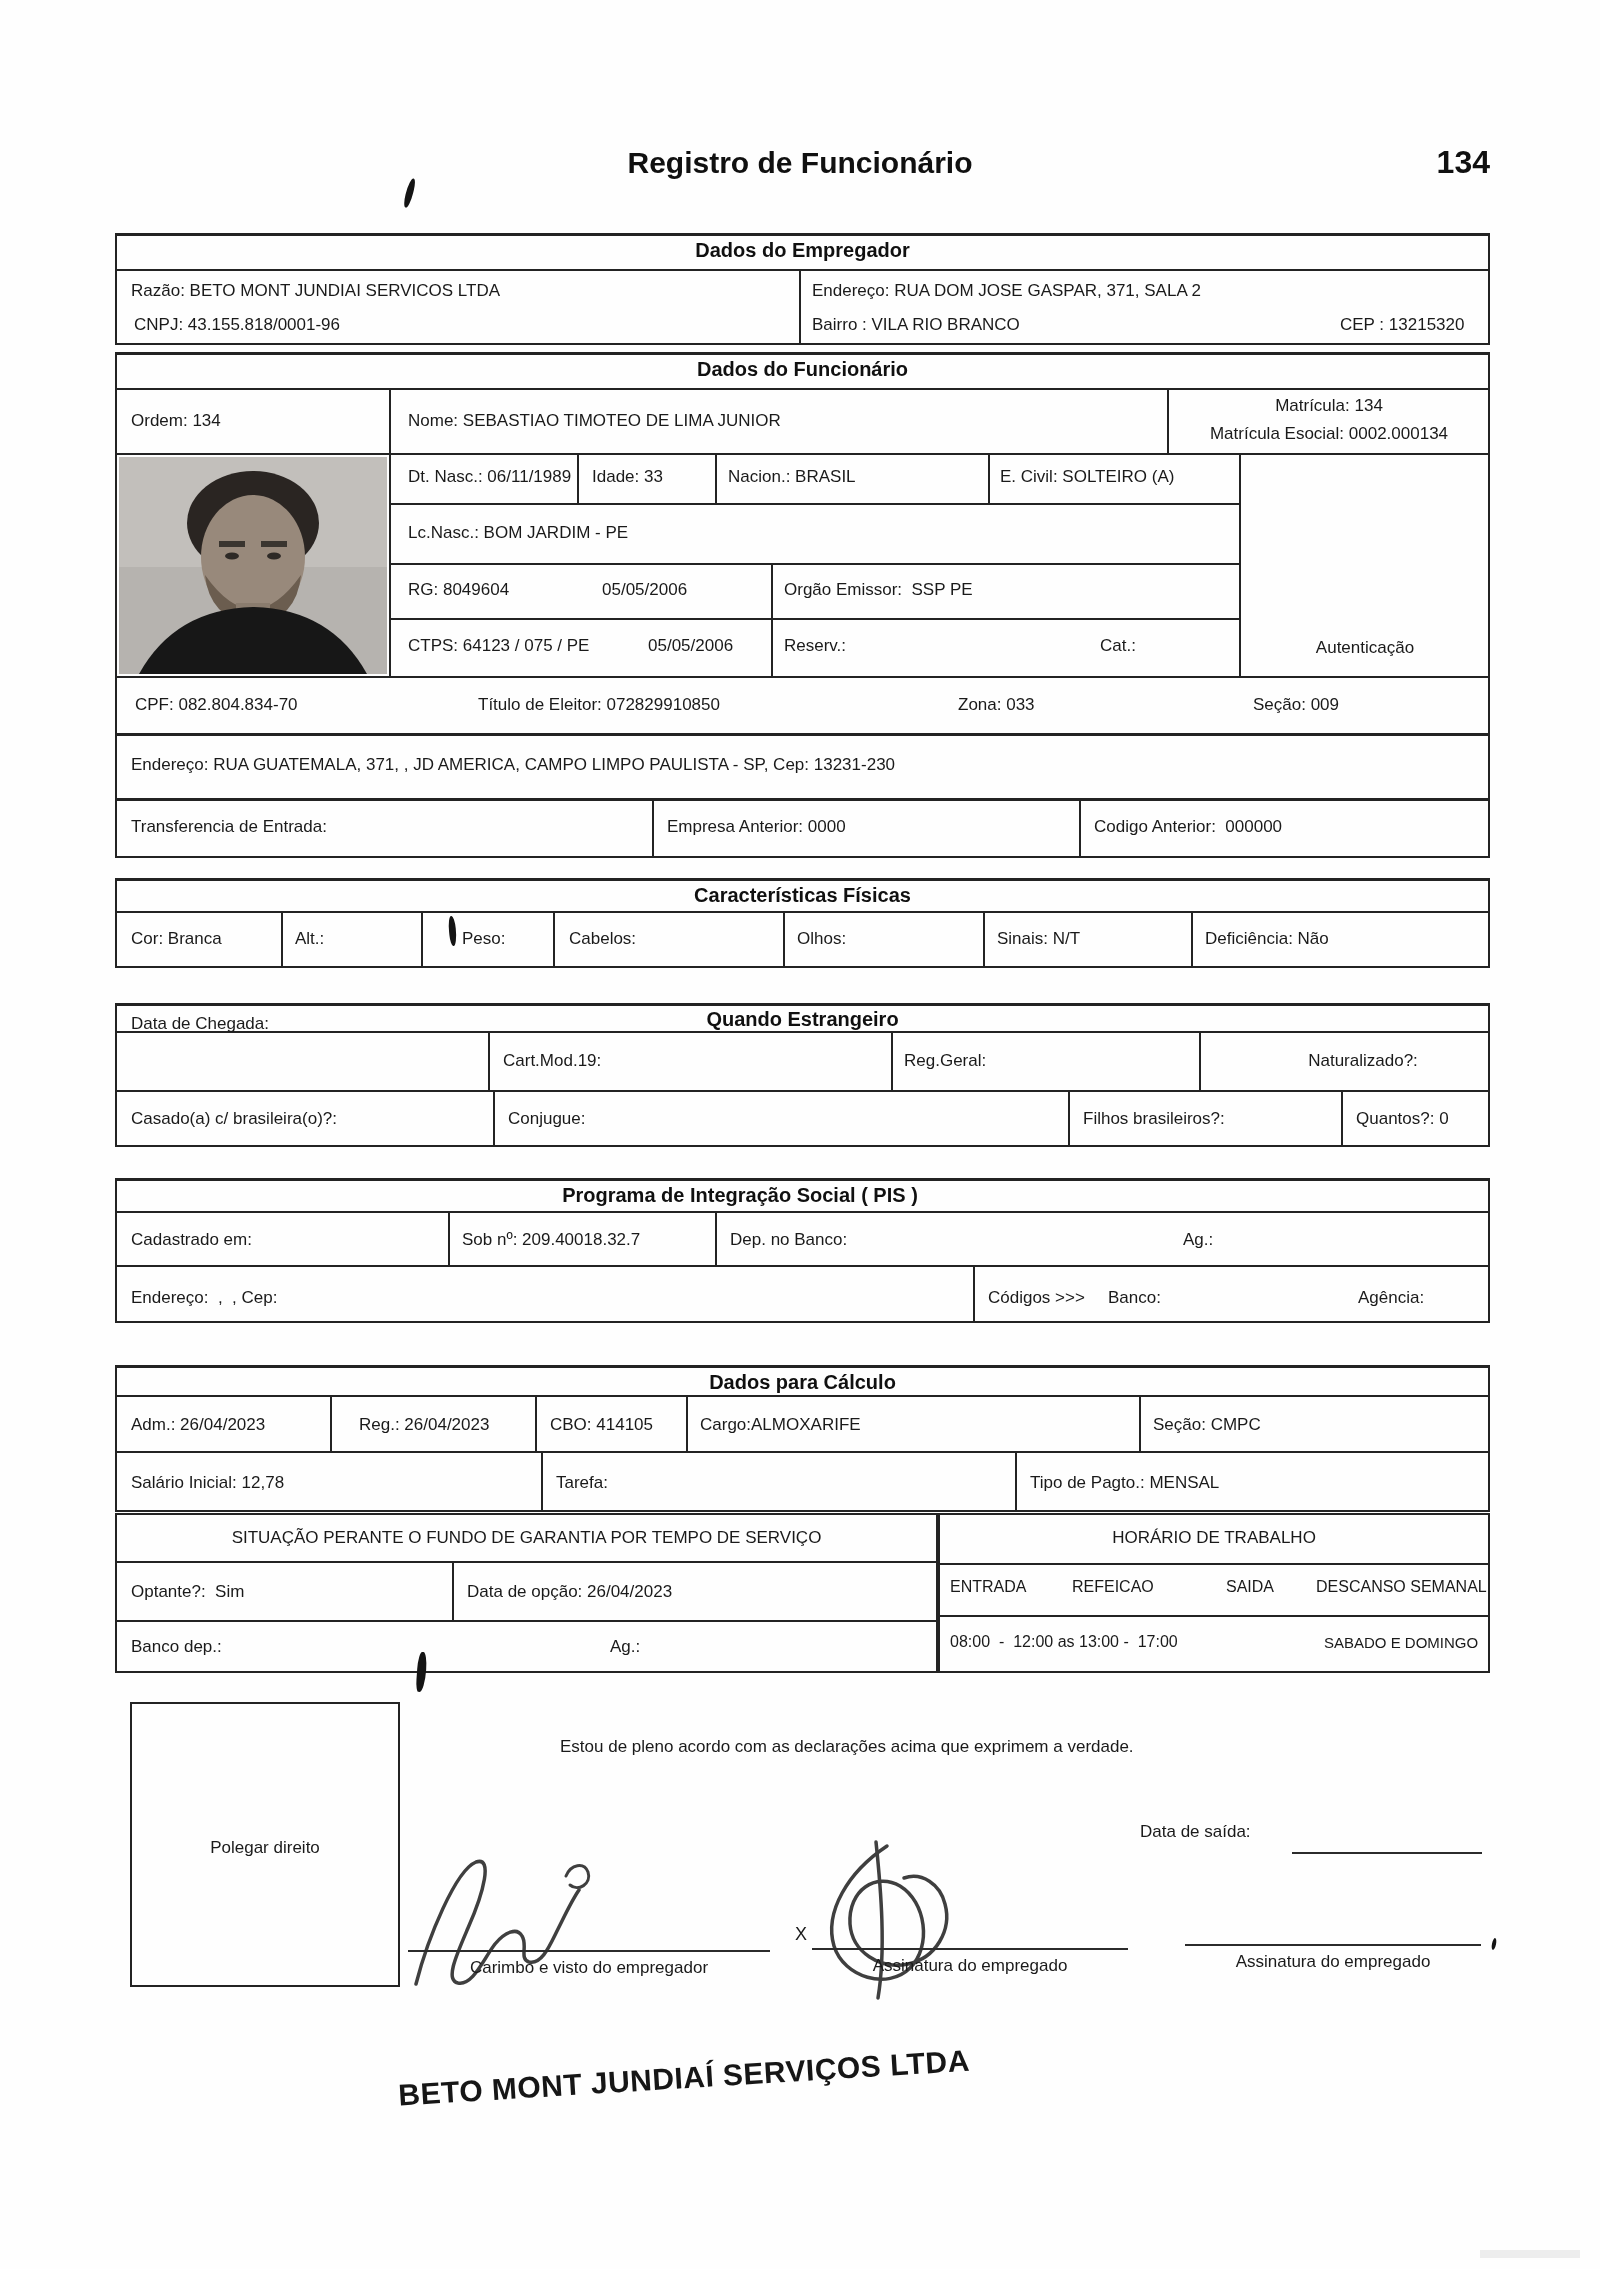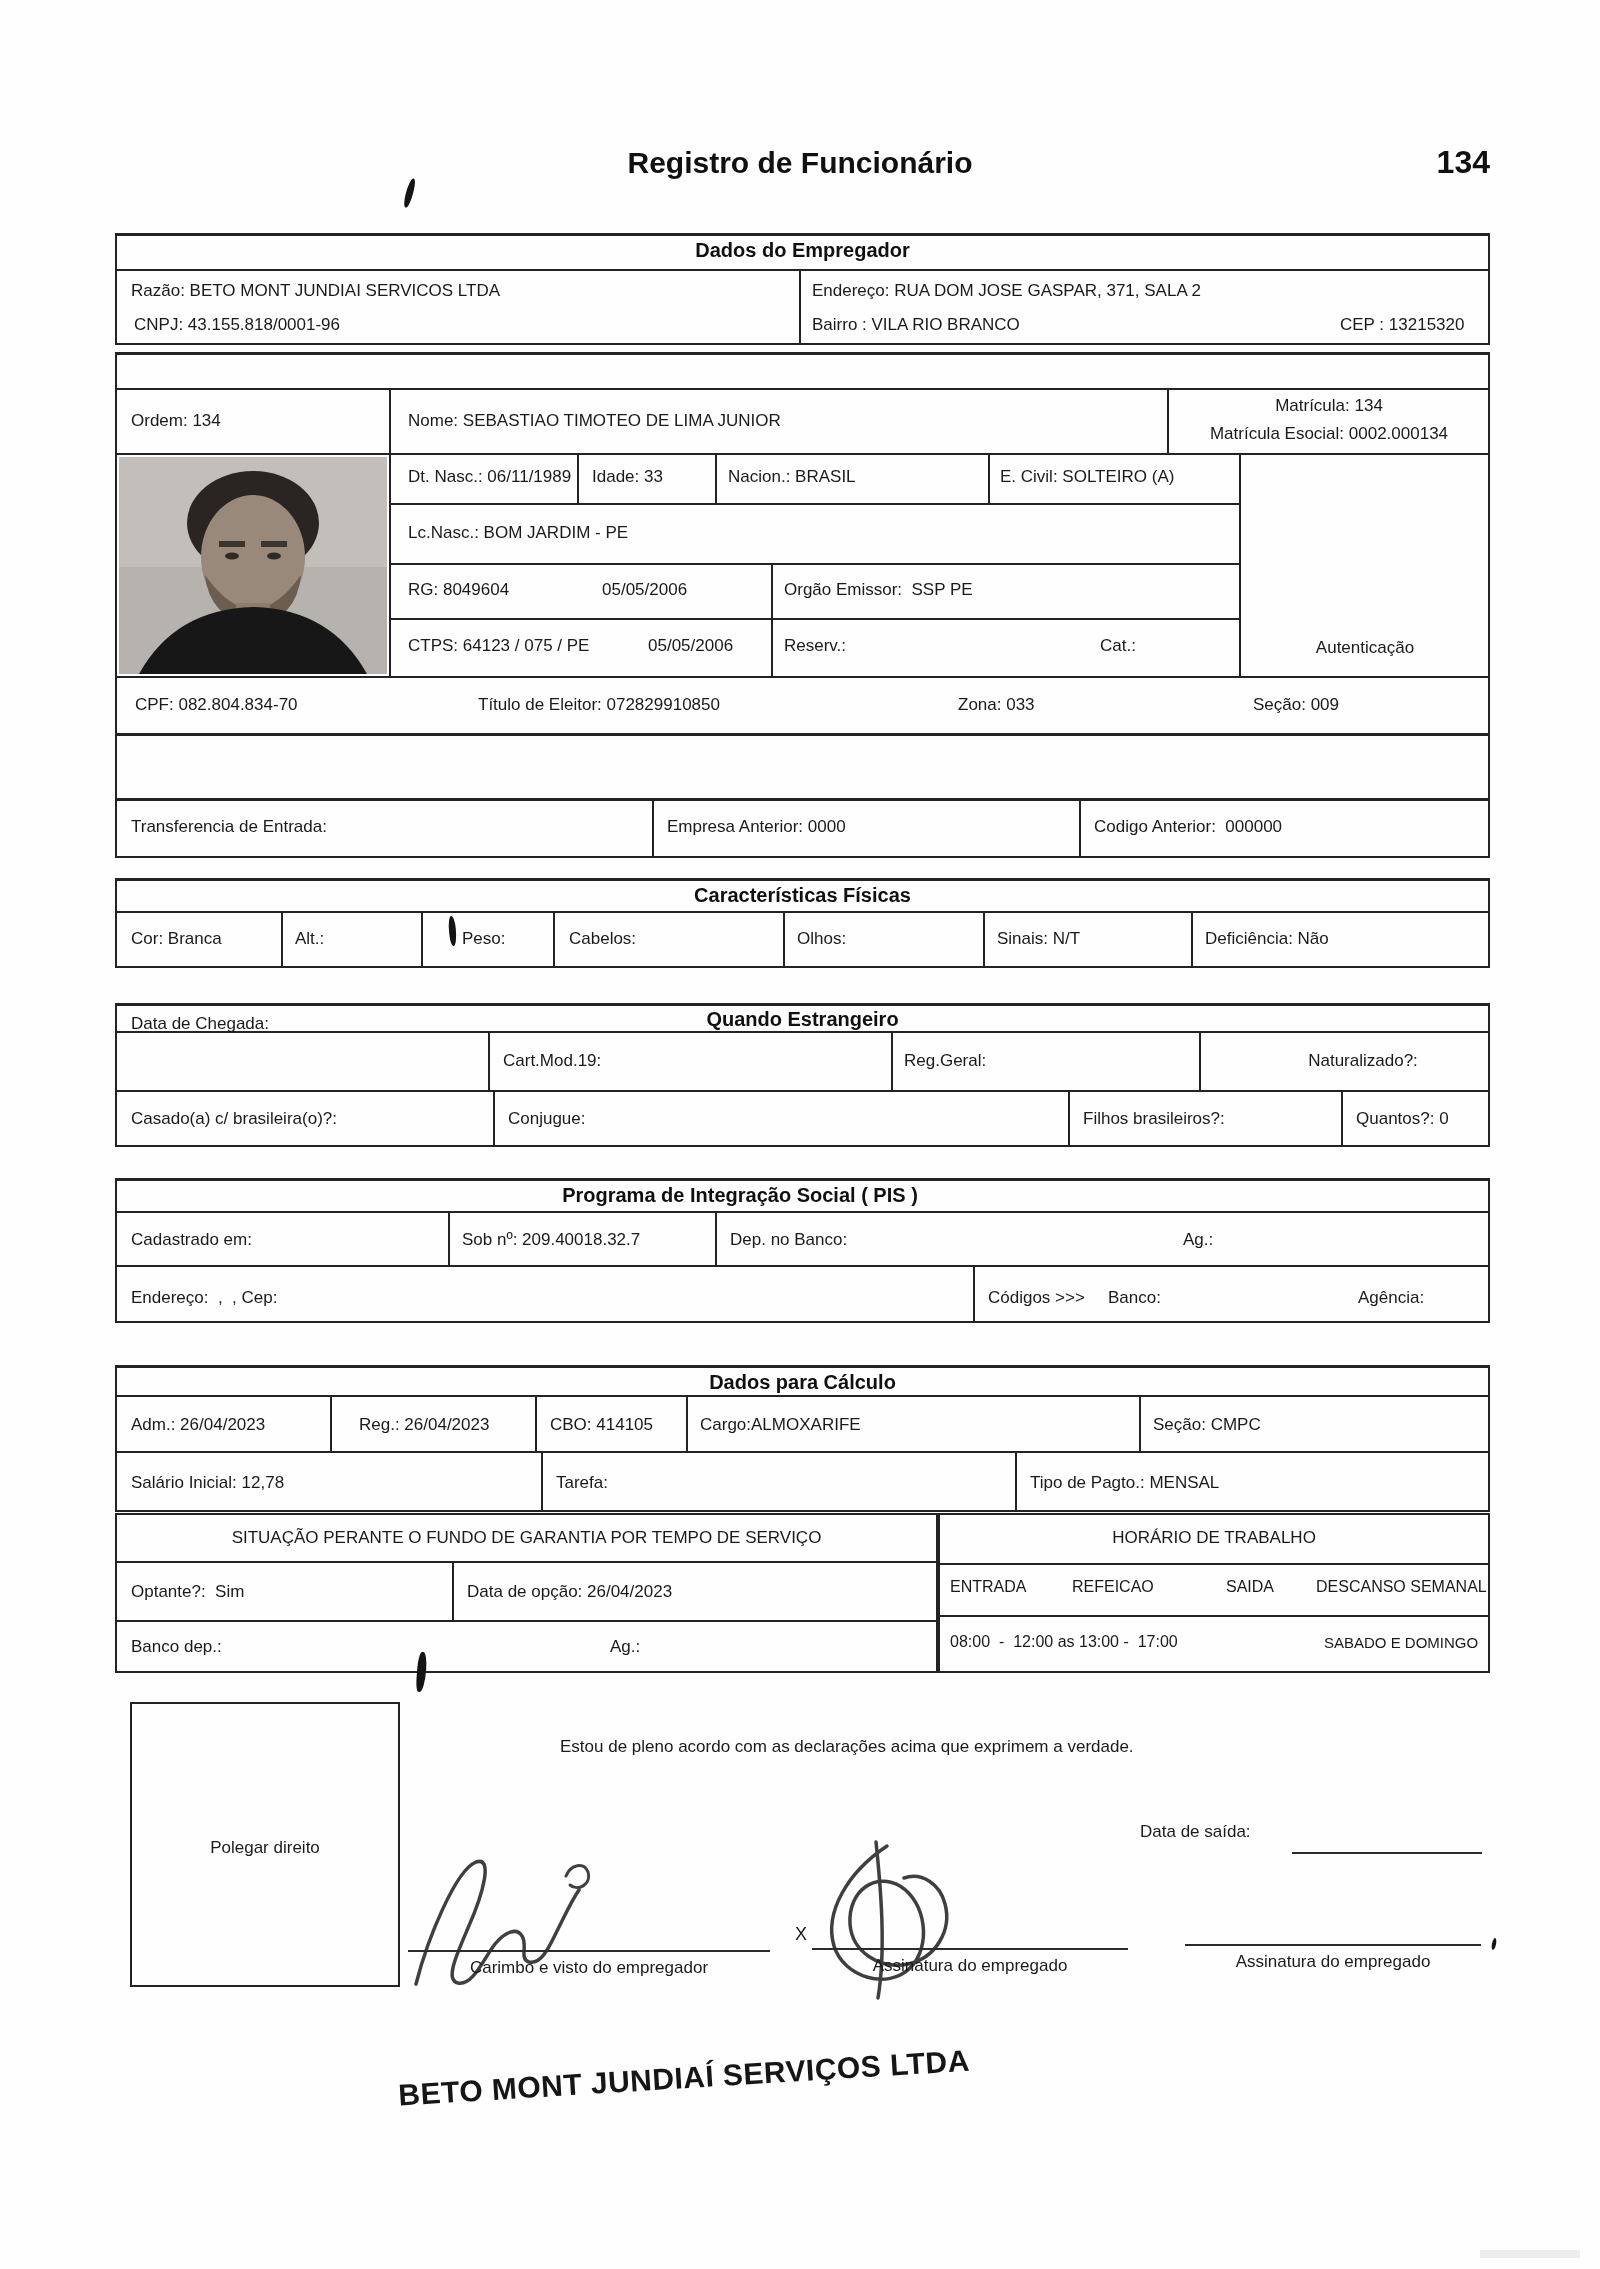--- a/index.html
+++ b/index.html
@@ -29,20 +29,21 @@
   <div class="hdr" style="left:115px;top:239px;width:1375px;">Dados do Empregador</div>
   <div class="ln" style="left:115px;top:269px;width:1375px;height:2px;"></div>
   <div class="ln" style="left:799px;top:271px;width:2px;height:72px;"></div>
   <div class="t" style="left:131px;top:281px;">Razão: BETO MONT JUNDIAI SERVICOS LTDA</div>
   <div class="t" style="left:134px;top:315px;">CNPJ: 43.155.818/0001-96</div>
   <div class="t" style="left:812px;top:281px;">Endereço: RUA DOM JOSE GASPAR, 371, SALA 2</div>
   <div class="t" style="left:812px;top:315px;">Bairro : VILA RIO BRANCO</div>
   <div class="t" style="left:1340px;top:315px;text-align:right;">CEP : 13215320</div>
 
   <div class="box" style="left:115px;top:352px;width:1375px;height:506px;border-top-width:3px;"></div>
+  <div class="hdr" style="left:115px;top:358px;width:1375px;">Dados do Funcionário</div>
   <div class="ln" style="left:115px;top:388px;width:1375px;height:2px;"></div>
   <div class="ln" style="left:115px;top:453px;width:1375px;height:2px;"></div>
   <div class="ln" style="left:390px;top:503px;width:850px;height:2px;"></div>
   <div class="ln" style="left:390px;top:563px;width:850px;height:2px;"></div>
   <div class="ln" style="left:390px;top:618px;width:850px;height:2px;"></div>
   <div class="ln" style="left:115px;top:676px;width:1375px;height:2px;"></div>
   <div class="ln" style="left:115px;top:733px;width:1375px;height:3px;"></div>
   <div class="ln" style="left:115px;top:798px;width:1375px;height:3px;"></div>
   <div class="ln" style="left:389px;top:388px;width:2px;height:290px;"></div>
   <div class="ln" style="left:1167px;top:388px;width:2px;height:67px;"></div>
@@ -83,20 +84,21 @@
   <div class="t" style="left:784px;top:580px;">Orgão Emissor:  SSP PE</div>
   <div class="t" style="left:408px;top:636px;">CTPS: 64123 / 075 / PE</div>
   <div class="t" style="left:648px;top:636px;">05/05/2006</div>
   <div class="t" style="left:784px;top:636px;">Reserv.:</div>
   <div class="t" style="left:1100px;top:636px;">Cat.:</div>
   <div class="t c" style="left:1240px;top:638px;width:250px;">Autenticação</div>
   <div class="t" style="left:135px;top:695px;">CPF: 082.804.834-70</div>
   <div class="t" style="left:478px;top:695px;">Título de Eleitor: 072829910850</div>
   <div class="t" style="left:958px;top:695px;">Zona: 033</div>
   <div class="t" style="left:1253px;top:695px;">Seção: 009</div>
+  <div class="t" style="left:131px;top:755px;">Endereço: RUA GUATEMALA, 371, , JD AMERICA, CAMPO LIMPO PAULISTA - SP, Cep: 13231-230</div>
   <div class="t" style="left:131px;top:817px;">Transferencia de Entrada:</div>
   <div class="t" style="left:667px;top:817px;">Empresa Anterior: 0000</div>
   <div class="t" style="left:1094px;top:817px;">Codigo Anterior:  000000</div>
 
   <div class="box" style="left:115px;top:878px;width:1375px;height:90px;border-top-width:3px;"></div>
   <div class="hdr" style="left:115px;top:884px;width:1375px;">Características Físicas</div>
   <div class="ln" style="left:115px;top:911px;width:1375px;height:2px;"></div>
   <div class="ln" style="left:281px;top:913px;width:2px;height:53px;"></div>
   <div class="ln" style="left:421px;top:913px;width:2px;height:53px;"></div>
   <div class="ln" style="left:553px;top:913px;width:2px;height:53px;"></div>

